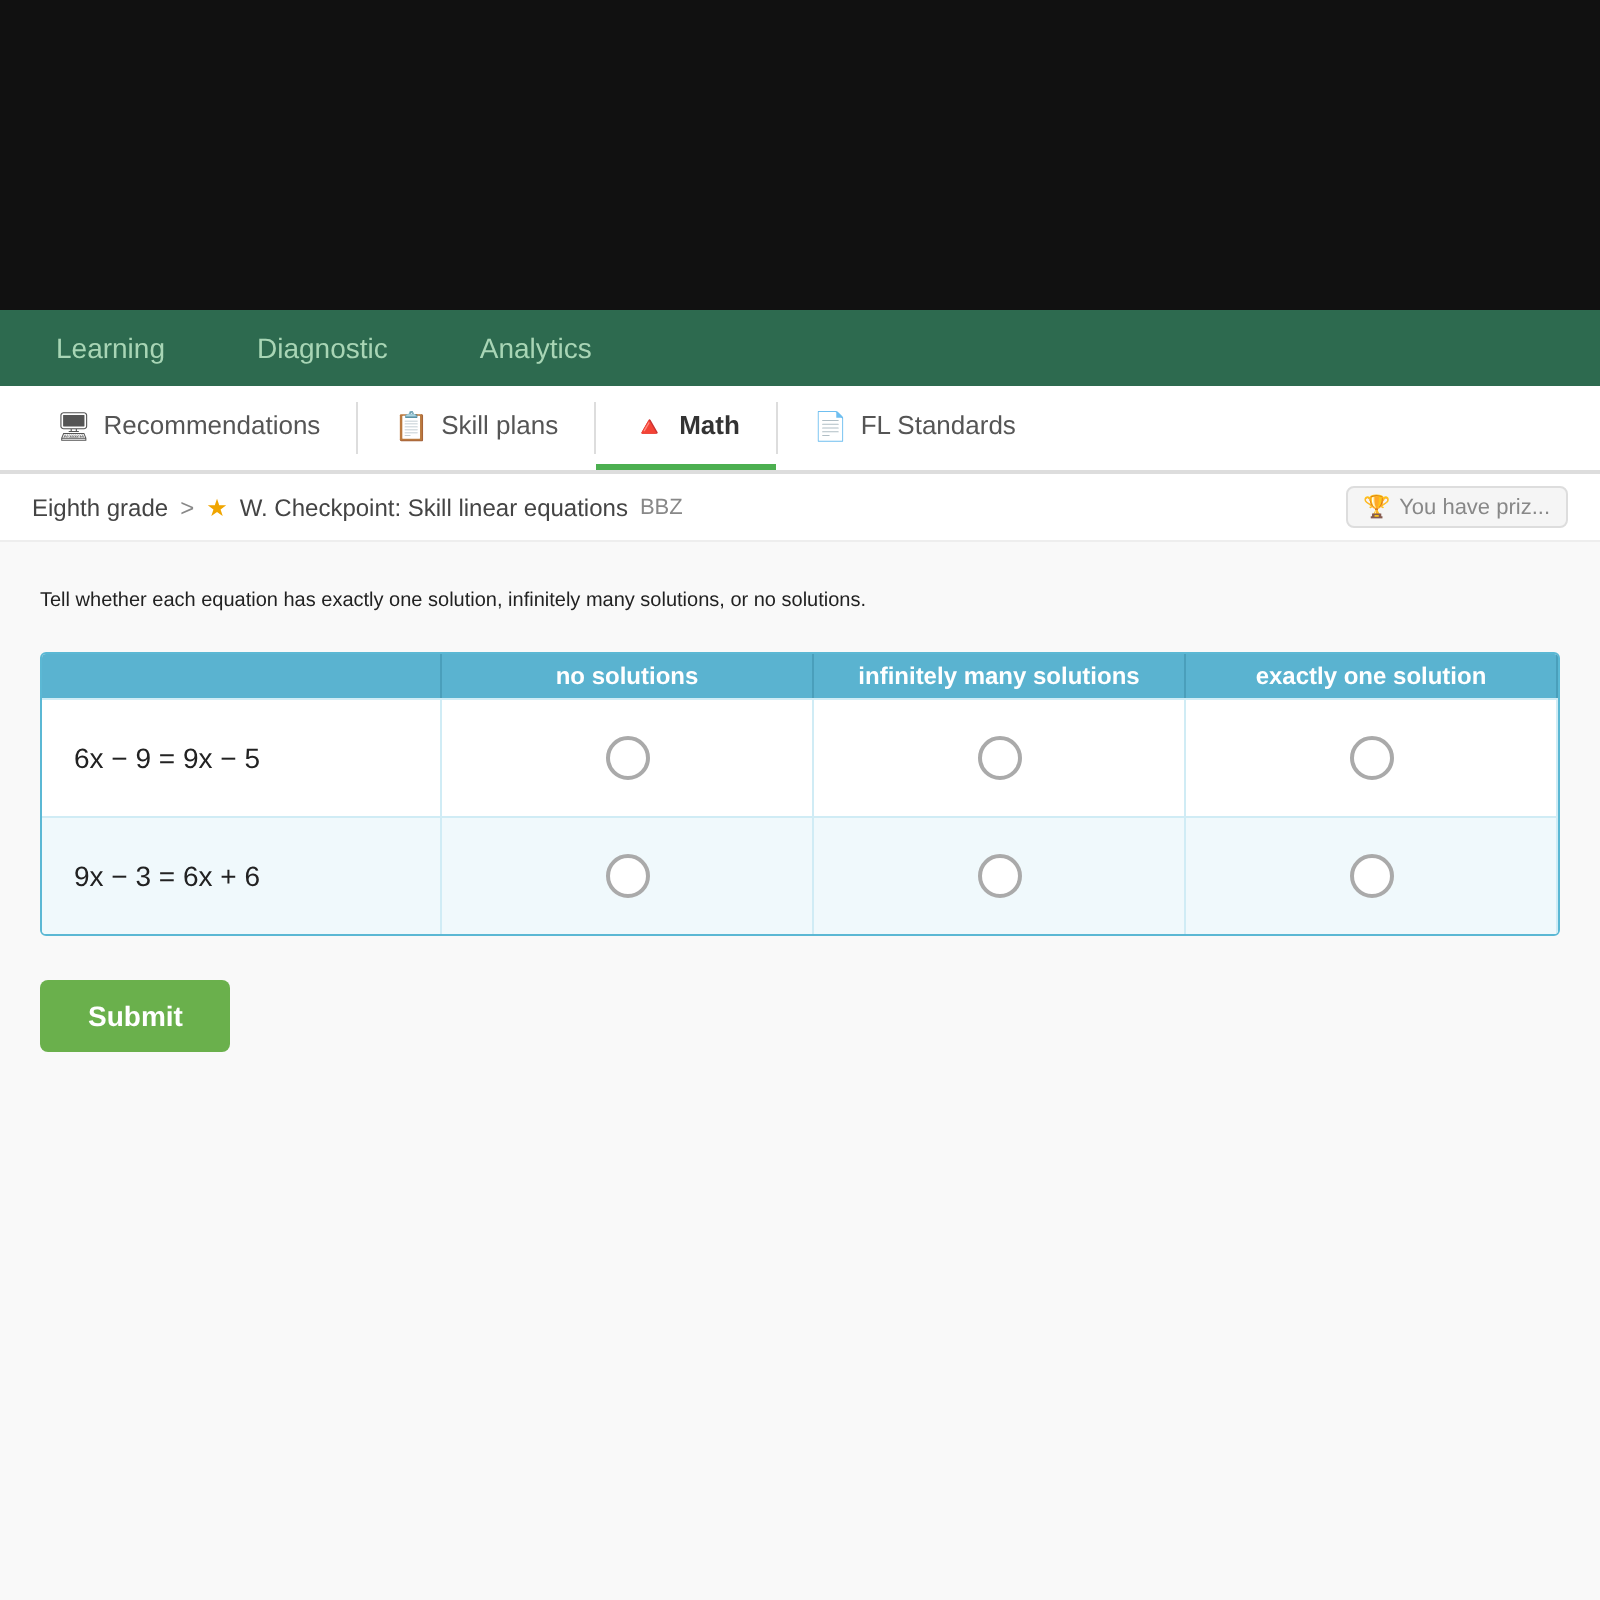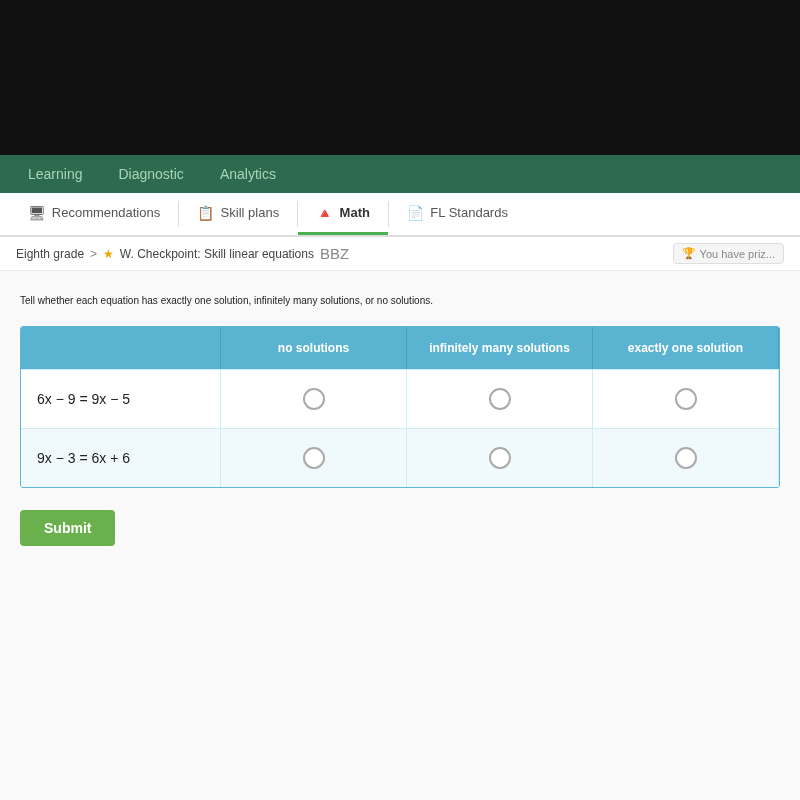--- a/index.html
+++ b/index.html
@@ -19,21 +19,21 @@
       background: #111;
     }
 
     .nav-bar {
       background: #2d6a4f;
       width: 100%;
       height: 38px;
       display: flex;
       align-items: center;
       padding: 0 20px;
-      gap: 20px;
+      gap: 30px;
     }
 
     .nav-item {
       color: #a8d5b5;
       font-size: 14px;
       cursor: pointer;
       padding: 6px 8px;
     }
 
     .tab-bar {
@@ -131,21 +131,21 @@
       margin-bottom: 22px;
     }
 
     .table-header {
       display: grid;
       grid-template-columns: 200px 1fr 1fr 1fr;
       background: #5ab3d0;
     }
 
     .table-header-cell {
-      padding: 14px 12px;
+      padding: 4px 12px;
       font-size: 12px;
       color: #fff;
       font-weight: bold;
       text-align: center;
       border-right: 1px solid #4a9fbb;
     }
 
     .table-header-cell:first-child {
       background: transparent;
       border-right: 1px solid #4a9fbb;
@@ -235,21 +235,21 @@
     <span>FL Standards</span>
   </div>
 </div>
 
 <div class="breadcrumb-bar">
   <div class="breadcrumb-left">
     <span style="cursor:pointer;color:#444;">Eighth grade</span>
     <span class="breadcrumb-arrow">&gt;</span>
     <span class="breadcrumb-star">★</span>
     <span style="color:#444;">W. Checkpoint: Skill linear equations</span>
-    <span style="color:#888; font-size:15px;">BBZ</span>
+    <span style="color:#888; font-size:11px;">BBZ</span>
   </div>
   <div class="prize-badge">
     <span>🏆</span>
     <span>You have priz...</span>
   </div>
 </div>
 
 <div class="white-content">
   <div class="main-content">
     <div class="question-text">Tell whether each equation has exactly one solution, infinitely many solutions, or no solutions.</div>

